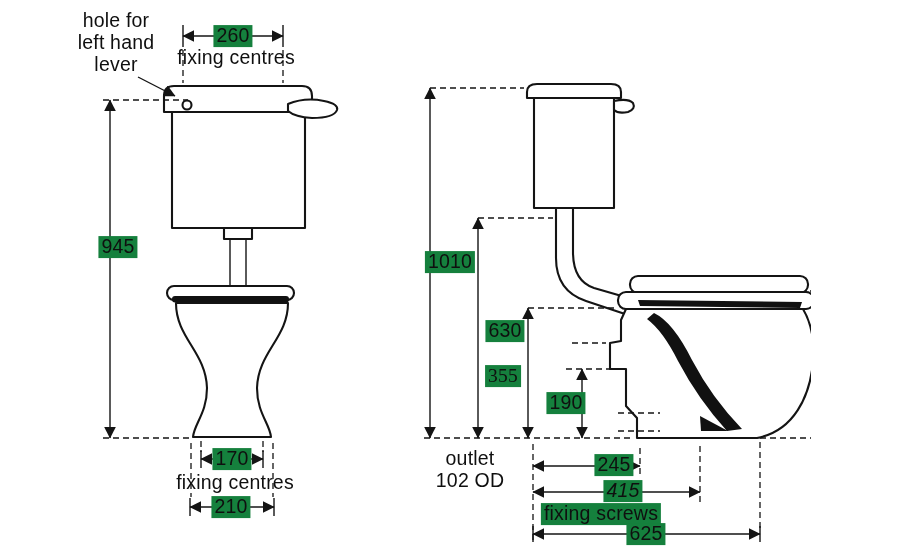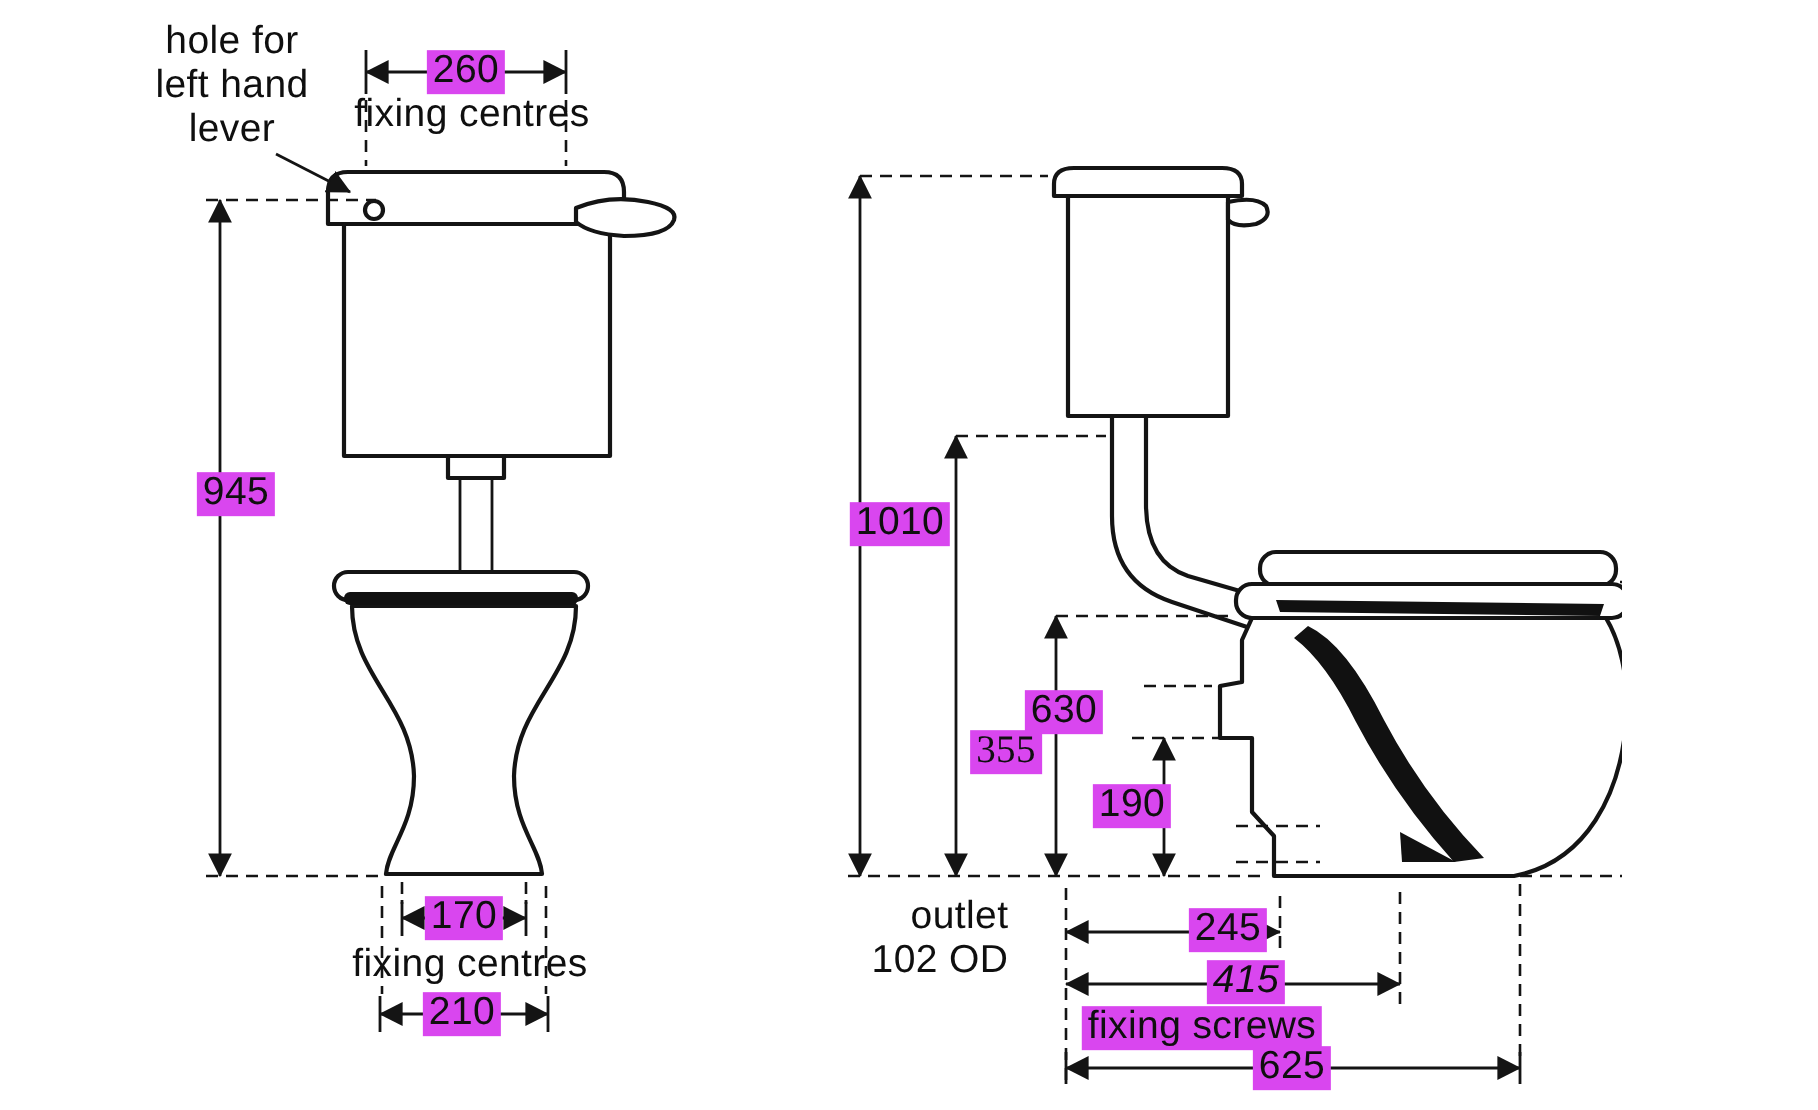--- a/index.html
+++ b/index.html
@@ -6,22 +6,22 @@
   .stage {
     position:relative; width:811px; height:555px; background:#ffffff;
     font-family:"Liberation Sans", sans-serif; color:#0f0f0f; overflow:hidden;
   }
   .stage svg { position:absolute; left:0; top:0; }
   .lbl {
     position:absolute; transform:translate(-50%,-50%);
     font-size:19.5px; line-height:1.12; text-align:center;
     white-space:pre-line; letter-spacing:.2px; color:#0f0f0f;
   }
-  .bg { background:#d946ef; padding:0 3px; }
-  .right { text-align:right; }
+  .bg { background:#15803d; padding:0 3px; }
+  .right { text-align:center; }
   .obj { fill:#ffffff; stroke:#141414; stroke-width:2.1; stroke-linejoin:round; stroke-linecap:round; }
   .ink { fill:#111111; stroke:none; }
   .dim { stroke:#141414; stroke-width:1.4; fill:none; }
   .dash { stroke:#141414; stroke-width:1.3; fill:none; stroke-dasharray:6 4; }
 </style>
 </head>
 <body>
 
 <div class="stage">
 
@@ -161,21 +161,21 @@
 
   <div class="lbl bg" style="left:118px; top:247px;text-align:center;">945</div>
 
   <div class="lbl bg" style="left:232px; top:459px;">170</div>
   <div class="lbl" style="left:235px; top:483px;">fixing centres</div>
 
   <div class="lbl bg" style="left:231px; top:507px;">210</div>
 
   <div class="lbl bg" style="left:450px; top:262px;">1010</div>
 
-  <div class="lbl bg" style="left:532px; top:331px;margin-top:25px;">630</div>
+  <div class="lbl bg" style="left:505px; top:331px;">630</div>
 
   <div class="lbl bg" style="left:503px; top:376px;font-family:Liberation Serif, serif;">355</div>
 
   <div class="lbl bg" style="left:566px; top:403px;">190</div>
 
   <div class="lbl bg" style="left:834px; top:366px;">400</div>
 
   <div class="lbl right" style="left:470px; top:470px;">outlet
 102 OD</div>
 

